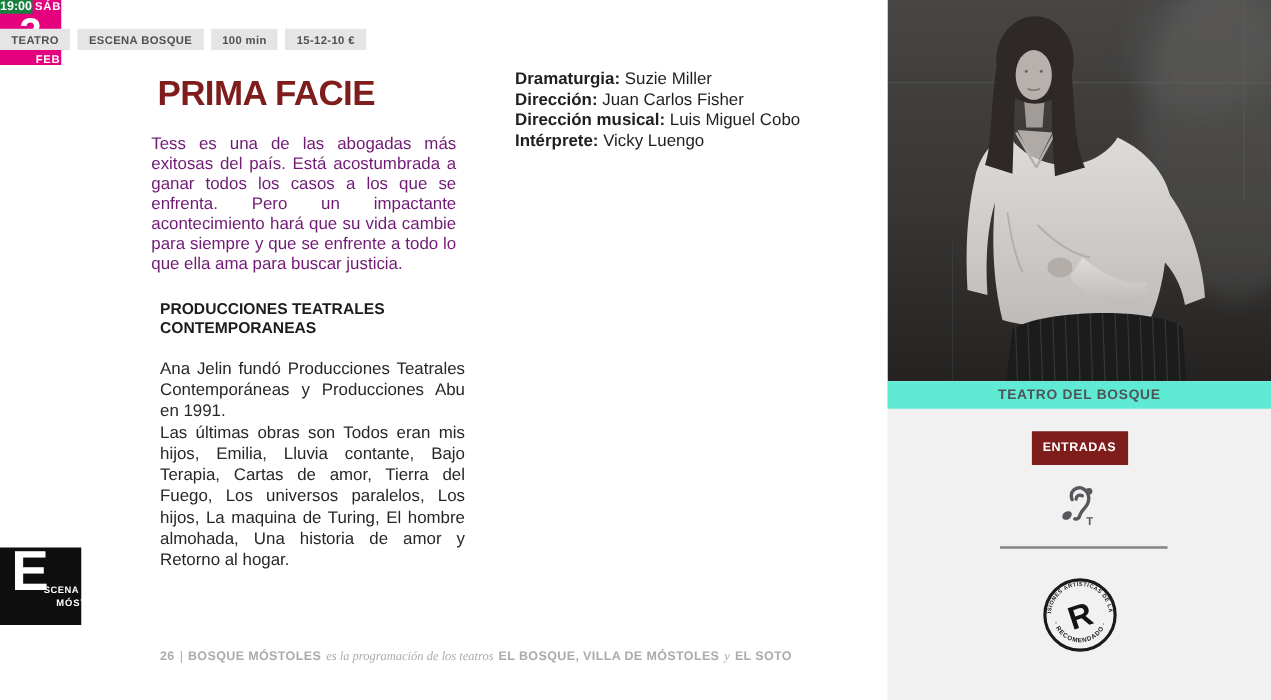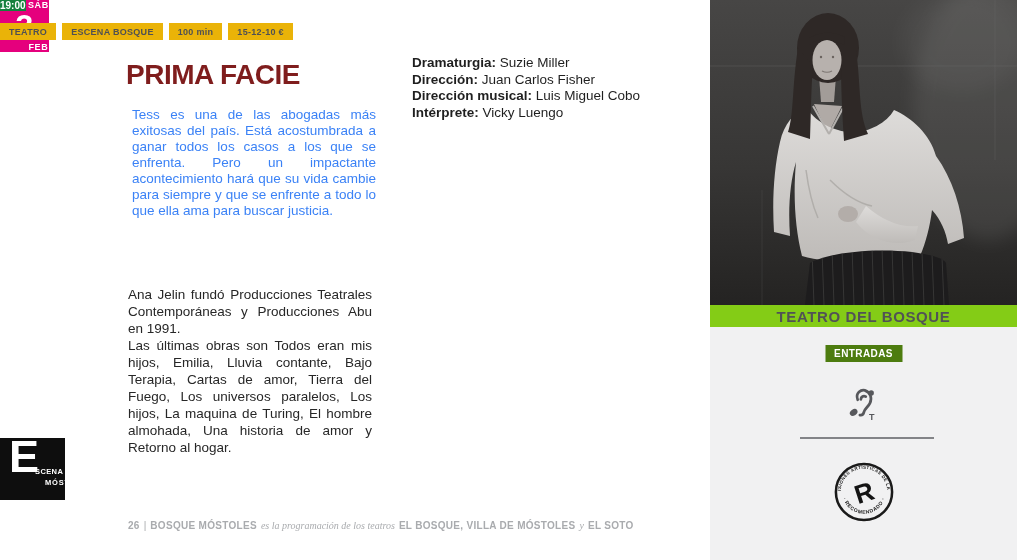--- a/index.html
+++ b/index.html
@@ -9,47 +9,47 @@
   
   .date-badge{position:absolute;left:0;top:64;width:62;height:74;background:#e5007d;
               color:#fff;display:flex;flex-direction:column;align-items:center;justify-content:center;gap:1px;}
   .date-badge .dname,.date-badge .dmonth{font-size:9px;font-weight:bold;letter-spacing:.6px;margin-left:28px;}
   .date-badge .dnum{font-size:32px;font-weight:bold;line-height:30px;}
   .time-strip{position:absolute;left:0;top:146;width:62;height:20;background:#15803d;color:#fff;
               display:flex;align-items:center;justify-content:center;font-size:10px;font-weight:bold;}
 
   
   .tags{position:absolute;left:128;top:23px;display:flex;gap:6px;}
-  .tag{background:#eab308;color:#4f5054;font-size:9px;font-weight:bold;letter-spacing:.3px;
+  .tag{background:#e5e5e5;color:#4f5054;font-size:9px;font-weight:bold;letter-spacing:.3px;
        height:17px;display:flex;align-items:center;padding:0 9px;white-space:nowrap;}
 
   
   .title{position:absolute;left:126px;top:59px;font-size:28px;font-weight:bold;
          letter-spacing:-.5px;color:#7f1d1d;}
-  .synopsis{position:absolute;left:132px;top:107px;width:244px;font-size:13.5px;line-height:16px;
-            text-align:justify;color:#3b82f6;}
+  .synopsis{position:absolute;left:121px;top:107px;width:244px;font-size:13.5px;line-height:16px;
+            text-align:justify;color:#701a75;}
   .company-heading{position:absolute;left:128px;top:240px;width:244px;font-size:12.5px;
                    font-weight:bold;line-height:15px;color:#1c1c1c;}
   .company-text{position:absolute;left:128px;top:286px;width:244px;font-size:13.5px;line-height:17px;
                 text-align:justify;color:#272727;}
   .company-text p{margin:0;}
   .company-text .it{margin-top:16px;}
 
   
   .credits{position:absolute;left:401px;top:55px;font-size:13.5px;line-height:16.5px;color:#1f1f1f;}
   .credits .lab{font-weight:bold;padding-left:11px;}
 
   
   .right-panel{position:absolute;left:710px;top:0;width:307px;height:560px;background:#f1f1f2;}
   .photo{position:absolute;left:0;top:0;display:block;}
-  .caption-bar{position:absolute;left:0;top:305px;width:307px;height:22px;background:#84cc16;
-               display:flex;align-items:center;justify-content:center;font-size:15px;font-weight:bold;
+  .caption-bar{position:absolute;left:0;top:305px;width:307px;height:22px;background:#5eead4;
+               display:flex;align-items:center;justify-content:center;font-size:11px;font-weight:bold;
                letter-spacing:.6px;color:#515256;}
-  .entradas-btn{position:absolute;left:50%;transform:translateX(-50%);top:345px;width:77px;height:17px;
-                background:#4d7c0f;border:none;color:#fff;font-family:"Liberation Sans",sans-serif;
+  .entradas-btn{position:absolute;left:50%;transform:translateX(-50%);top:345px;width:77px;height:27px;
+                background:#7f1d1d;border:none;color:#fff;font-family:"Liberation Sans",sans-serif;
                 font-size:10px;font-weight:bold;letter-spacing:.4px;display:flex;align-items:center;
                 justify-content:center;cursor:pointer;}
   .hearing-wrap{position:absolute;left:50%;transform:translateX(-50%);top:388px;}
   .divider{position:absolute;left:90px;top:437px;width:134px;height:2px;background:#838488;}
   .stamp-wrap{position:absolute;left:50%;transform:translateX(-50%);top:461px;}
 
   
   .logo{position:absolute;left:0;top:438px;width:65px;height:62px;background:#0e0e0e;color:#fff;}
   .logo .big-e{position:absolute;left:9px;top:-4px;font-size:45px;font-weight:bold;line-height:45px;}
   .logo .scena{position:absolute;left:35px;top:29px;font-size:7.5px;font-weight:bold;letter-spacing:.4px;}
@@ -76,20 +76,21 @@
   <div class="tags">
     <div class="tag">TEATRO</div>
     <div class="tag">ESCENA BOSQUE</div>
     <div class="tag">100 min</div>
     <div class="tag">15-12-10 €</div>
   </div>
 
   <h1 class="title" style="margin:0;">PRIMA FACIE</h1>
   <p class="synopsis" style="margin:0;">Tess es una de las abogadas más exitosas del país. Está acostumbrada a ganar todos los casos a los que se enfrenta. Pero un impactante acontecimiento hará que su vida cambie para siempre y que se enfrente a todo lo que ella ama para buscar justicia.</p>
 
+  <div class="company-heading">PRODUCCIONES TEATRALES CONTEMPORANEAS</div>
   <div class="company-text">
     <p>Ana Jelin fundó Producciones Teatrales Contemporáneas y Producciones Abu en 1991.</p>
     <p><span>Las últimas obras son </span><span class="it">Todos eran mis hijos, Emilia, Lluvia contante, Bajo Terapia, Cartas de amor, Tierra del Fuego, Los universos paralelos, Los hijos, La maquina de Turing, El hombre almohada, Una historia de amor</span><span> y </span><span class="it">Retorno al hogar</span><span>.</span></p>
   </div>
 
   <div class="credits">
     <div><span class="lab">Dramaturgia:</span> <span>Suzie Miller</span></div>
     <div><span class="lab">Dirección:</span> <span>Juan Carlos Fisher</span></div>
     <div><span class="lab">Dirección musical:</span> <span>Luis Miguel Cobo</span></div>
     <div><span class="lab">Intérprete:</span> <span>Vicky Luengo</span></div>

